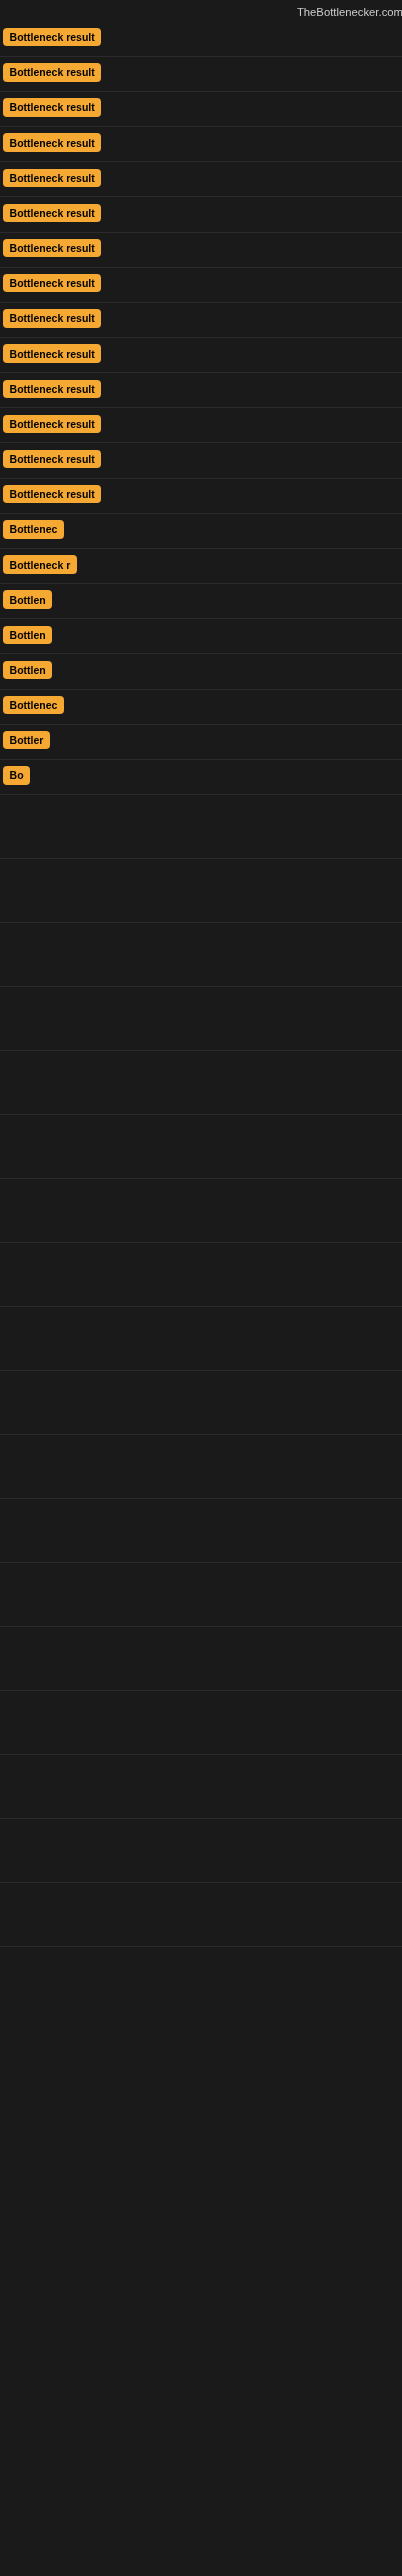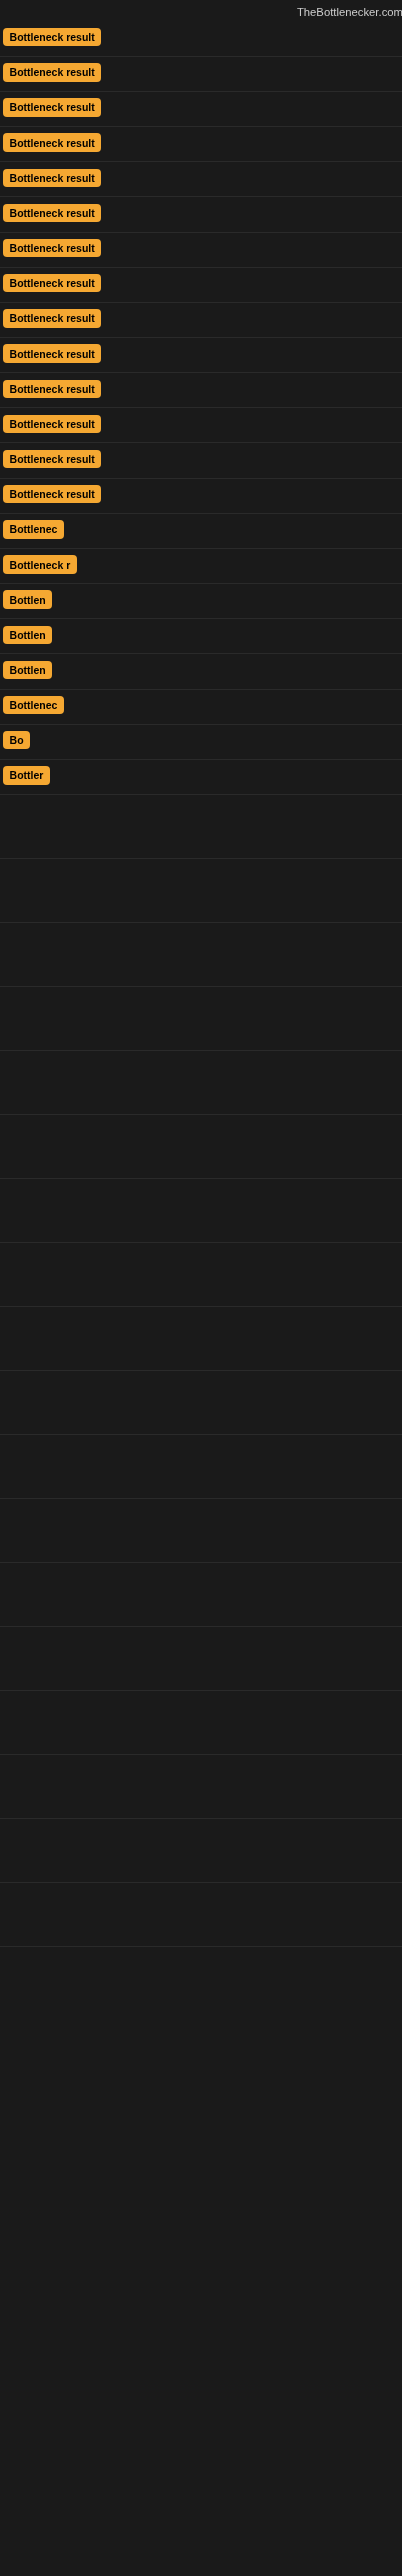--- a/index.html
+++ b/index.html
@@ -64,22 +64,22 @@
       <div class="row"><span class="bottleneck-label">Bottleneck result</span></div>
       <div class="row"><span class="bottleneck-label">Bottleneck result</span></div>
       <div class="row"><span class="bottleneck-label">Bottleneck result</span></div>
       <div class="row"><span class="bottleneck-label">Bottleneck result</span></div>
       <div class="row"><span class="bottleneck-label">Bottlenec</span></div>
       <div class="row"><span class="bottleneck-label">Bottleneck r</span></div>
       <div class="row"><span class="bottleneck-label">Bottlen</span></div>
       <div class="row"><span class="bottleneck-label">Bottlen</span></div>
       <div class="row"><span class="bottleneck-label">Bottlen</span></div>
       <div class="row"><span class="bottleneck-label">Bottlenec</span></div>
+      <div class="row"><span class="bottleneck-label">Bottler</span></div>
       <div class="row"><span class="bottleneck-label">Bo</span></div>
-      <div class="row"><span class="bottleneck-label">Bottler</span></div>
       <div class="row" style="height: 64px;"></div>
       <div class="row" style="height: 64px;"></div>
       <div class="row" style="height: 64px;"></div>
       <div class="row" style="height: 64px;"></div>
       <div class="row" style="height: 64px;"></div>
       <div class="row" style="height: 64px;"></div>
       <div class="row" style="height: 64px;"></div>
       <div class="row" style="height: 64px;"></div>
       <div class="row" style="height: 64px;"></div>
       <div class="row" style="height: 64px;"></div>

